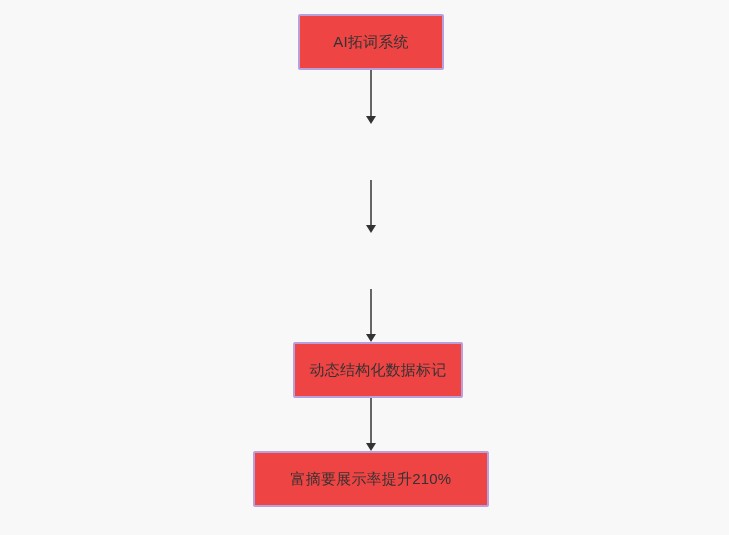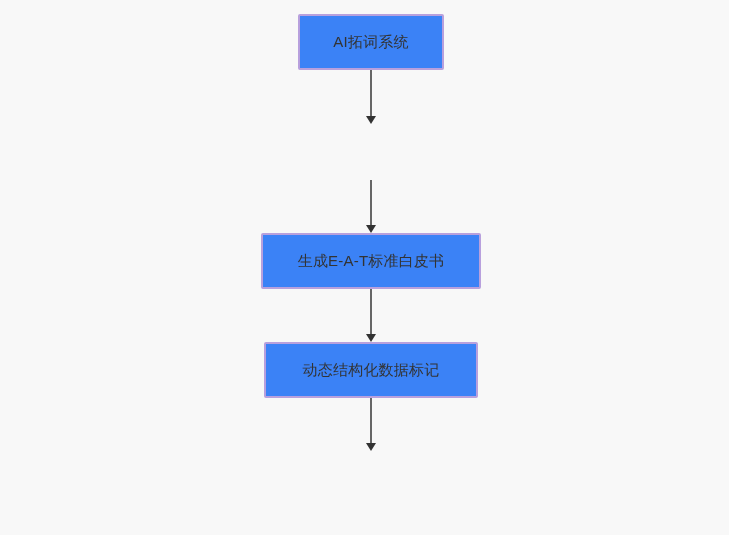--- a/index.html
+++ b/index.html
@@ -17,21 +17,21 @@
   #flowchart {
     position: absolute;
     left: 0;
     top: 0;
     width: 729px;
     height: 535px;
   }
   .node {
     position: absolute;
     box-sizing: border-box;
-    background: #3b82f6;
+    background: #ef4444;
     border: 2px solid #b8a0dd;
     border-radius: 2px;
     height: 56px;
     display: flex;
     align-items: center;
     justify-content: center;
     transform: translateX(-50%);
     left: 371px;
   }
   .node-label {
@@ -90,22 +90,22 @@
   <div class="edge" style="top:398px;height:53px;">
     <div class="edge-line" style="height:45px;"></div>
     <div class="edge-head"></div>
   </div>
 
   <div class="node" style="top:14px;width:146px;">
     <span class="node-label">AI拓词系统</span>
   </div>
 
 
-  <div class="node" style="top:233px;width:220px;">
-    <span class="node-label">生成E-A-T标准白皮书</span>
-  </div>
 
-  <div class="node" style="top:342px;width:214px;">
+  <div class="node" style="top:342px;width:170px;margin-left:7px;">
     <span class="node-label">动态结构化数据标记</span>
   </div>
 
+  <div class="node" style="top:451px;width:236px;">
+    <span class="node-label">富摘要展示率提升210%</span>
+  </div>
 
 </div>
 
 </body></html>

